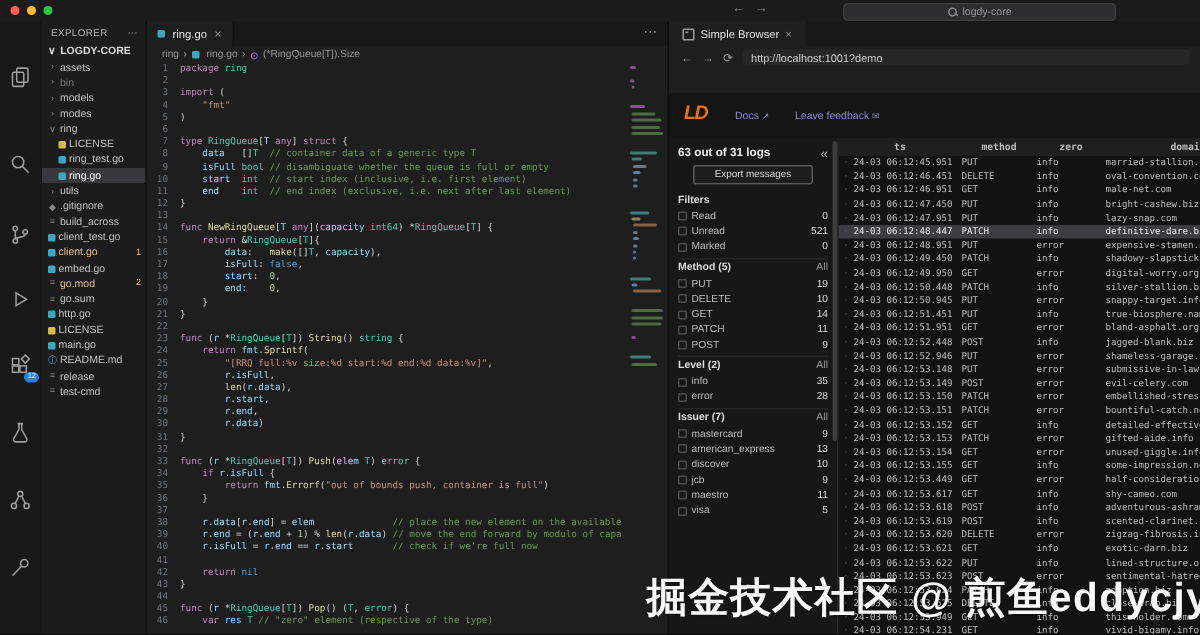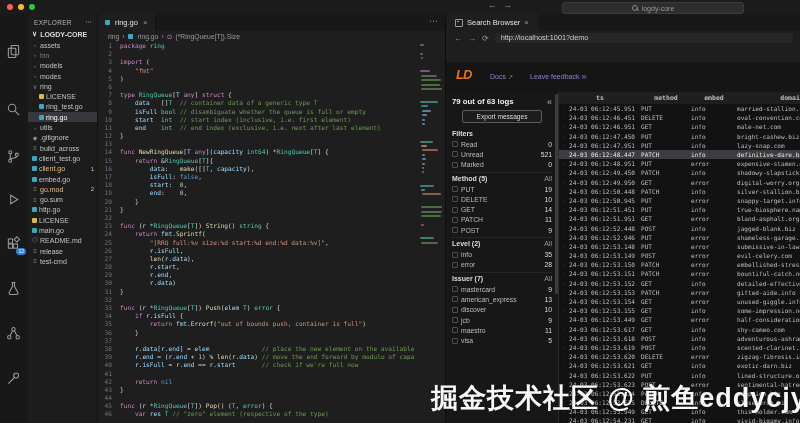--- a/index.html
+++ b/index.html
@@ -50,21 +50,21 @@
   .minimap{position:absolute;right:1px;top:28px;width:25px;height:210px;background:#1e1e1e;padding-top:2px;}
   .mm{height:2px;margin-bottom:2.4px;border-radius:1px;}
   
   .panel{position:absolute;left:445px;top:14px;width:355px;height:409px;background:#1e1e1e;overflow:hidden;border-left:1px solid #0d0d0d;}
   .panel-tabs{position:absolute;left:0;top:0;right:0;height:17px;background:#181818;display:flex;}
   .ptab{display:flex;align-items:center;gap:4px;background:#1e1e1e;padding:0 9px;font-size:7.5px;color:#e2e2e2;}
   .btab-icon{display:inline-block;width:6px;height:6px;border:1px solid #9a9a9a;border-radius:1px;position:relative;}
   .btab-icon::after{content:"";position:absolute;left:1px;top:1px;width:2px;height:1px;background:#9a9a9a;}
   .browser-bar{position:absolute;left:0;top:17px;right:0;height:14px;display:flex;align-items:center;gap:6px;padding:0 8px;}
   .bb-ic{color:#9a9a9a;font-size:8px;}
-  .url-field{flex:1;background:#262627;border-radius:2px;height:10px;display:flex;
+  .url-field{flex:1;background:#262627;border-radius:2px;height:10px;display:flex;align-items:center;
              padding:0 6px;font-size:7.3px;color:#cfcfcf;}
   .banner{position:absolute;left:0;top:31px;right:0;height:17px;background:#4b3a97;display:flex;align-items:center;}
   .banner-label{position:absolute;right:72px;font-size:8.5px;font-weight:bold;color:#fff;}
   .banner-btn{position:absolute;right:-14px;width:52px;height:12px;background:#222;border:1px solid #111;
               border-radius:3px;color:#eee;font-size:7px;display:flex;align-items:center;padding-left:6px;}
   
   .app{position:absolute;left:0;top:48px;right:0;bottom:0;background:#151515;}
   .app-header{position:absolute;left:0;top:0;right:0;height:30px;border-bottom:1px solid #262626;}
   .logo{position:absolute;left:10px;top:5px;font-size:13px;font-weight:bold;font-style:italic;color:#e8721c;letter-spacing:-1px;}
   .hlink{position:absolute;top:11px;font-size:7px;color:#8a87d5;}
@@ -374,21 +374,21 @@
         <div class="mm" style="width:0px;margin-left:0.0px;background:transparent"></div>
         <div class="mm" style="width:14px;margin-left:0.0px;background:#3f7d74"></div>
         <div class="mm" style="width:17px;margin-left:1.2px;background:#4e6b42"></div>
       </div>
   </div>
 
   <div class="panel">
     <div class="panel-tabs">
       <div class="ptab">
         <span class="btab-icon"></span>
-        <span>Search Browser</span>
+        <span>Simple Browser</span>
         <span class="close" style="color:#9a9a9a">×</span>
       </div>
     </div>
     <div class="browser-bar">
       <span class="bb-ic">←</span>
       <span class="bb-ic">→</span>
       <span class="bb-ic">⟳</span>
       <div class="url-field">
           <span>http://localhost:1001?demo</span>
         </div>
@@ -396,21 +396,21 @@
 
     <div class="app">
       <div class="app-header">
         <span class="logo">LD</span>
         <span class="hlink lk-docs"><span>Docs</span> <span class="ic">↗</span></span>
         <span class="hlink lk-feedback"><span>Leave feedback</span> <span class="ic">✉</span></span>
       </div>
 
       <div class="side">
         <div class="side-counts">
-          <span class="cnt">79 out of 63 logs</span>
+          <span class="cnt">63 out of 31 logs</span>
           <span class="coll">«</span>
         </div>
         <div class="export-btn">Export messages</div>
         <div class="sec-title" style="border-top:none">Filters</div>
         <div id="status-filters">
             <div class="f-row">
               <span class="chk"></span>
               <span>Read</span>
               <span class="num">0</span>
             </div>
@@ -504,21 +504,21 @@
               <span class="num">5</span>
             </div>
           </div>
         <div class="side-scroll"></div>
       </div>
 
       <div class="logtable">
         <div class="lhead" id="lhead">
             <span>ts</span>
             <span>method</span>
-            <span>embed</span>
+            <span>zero</span>
             <span>domain</span>
           </div>
         <div id="lrows">
             <div class="lrow">
               <span class="rdot">·</span>
               <span>24-03 06:12:45.951</span>
               <span>PUT</span>
               <span>info</span>
               <span>married-stallion.com</span>
             </div>

